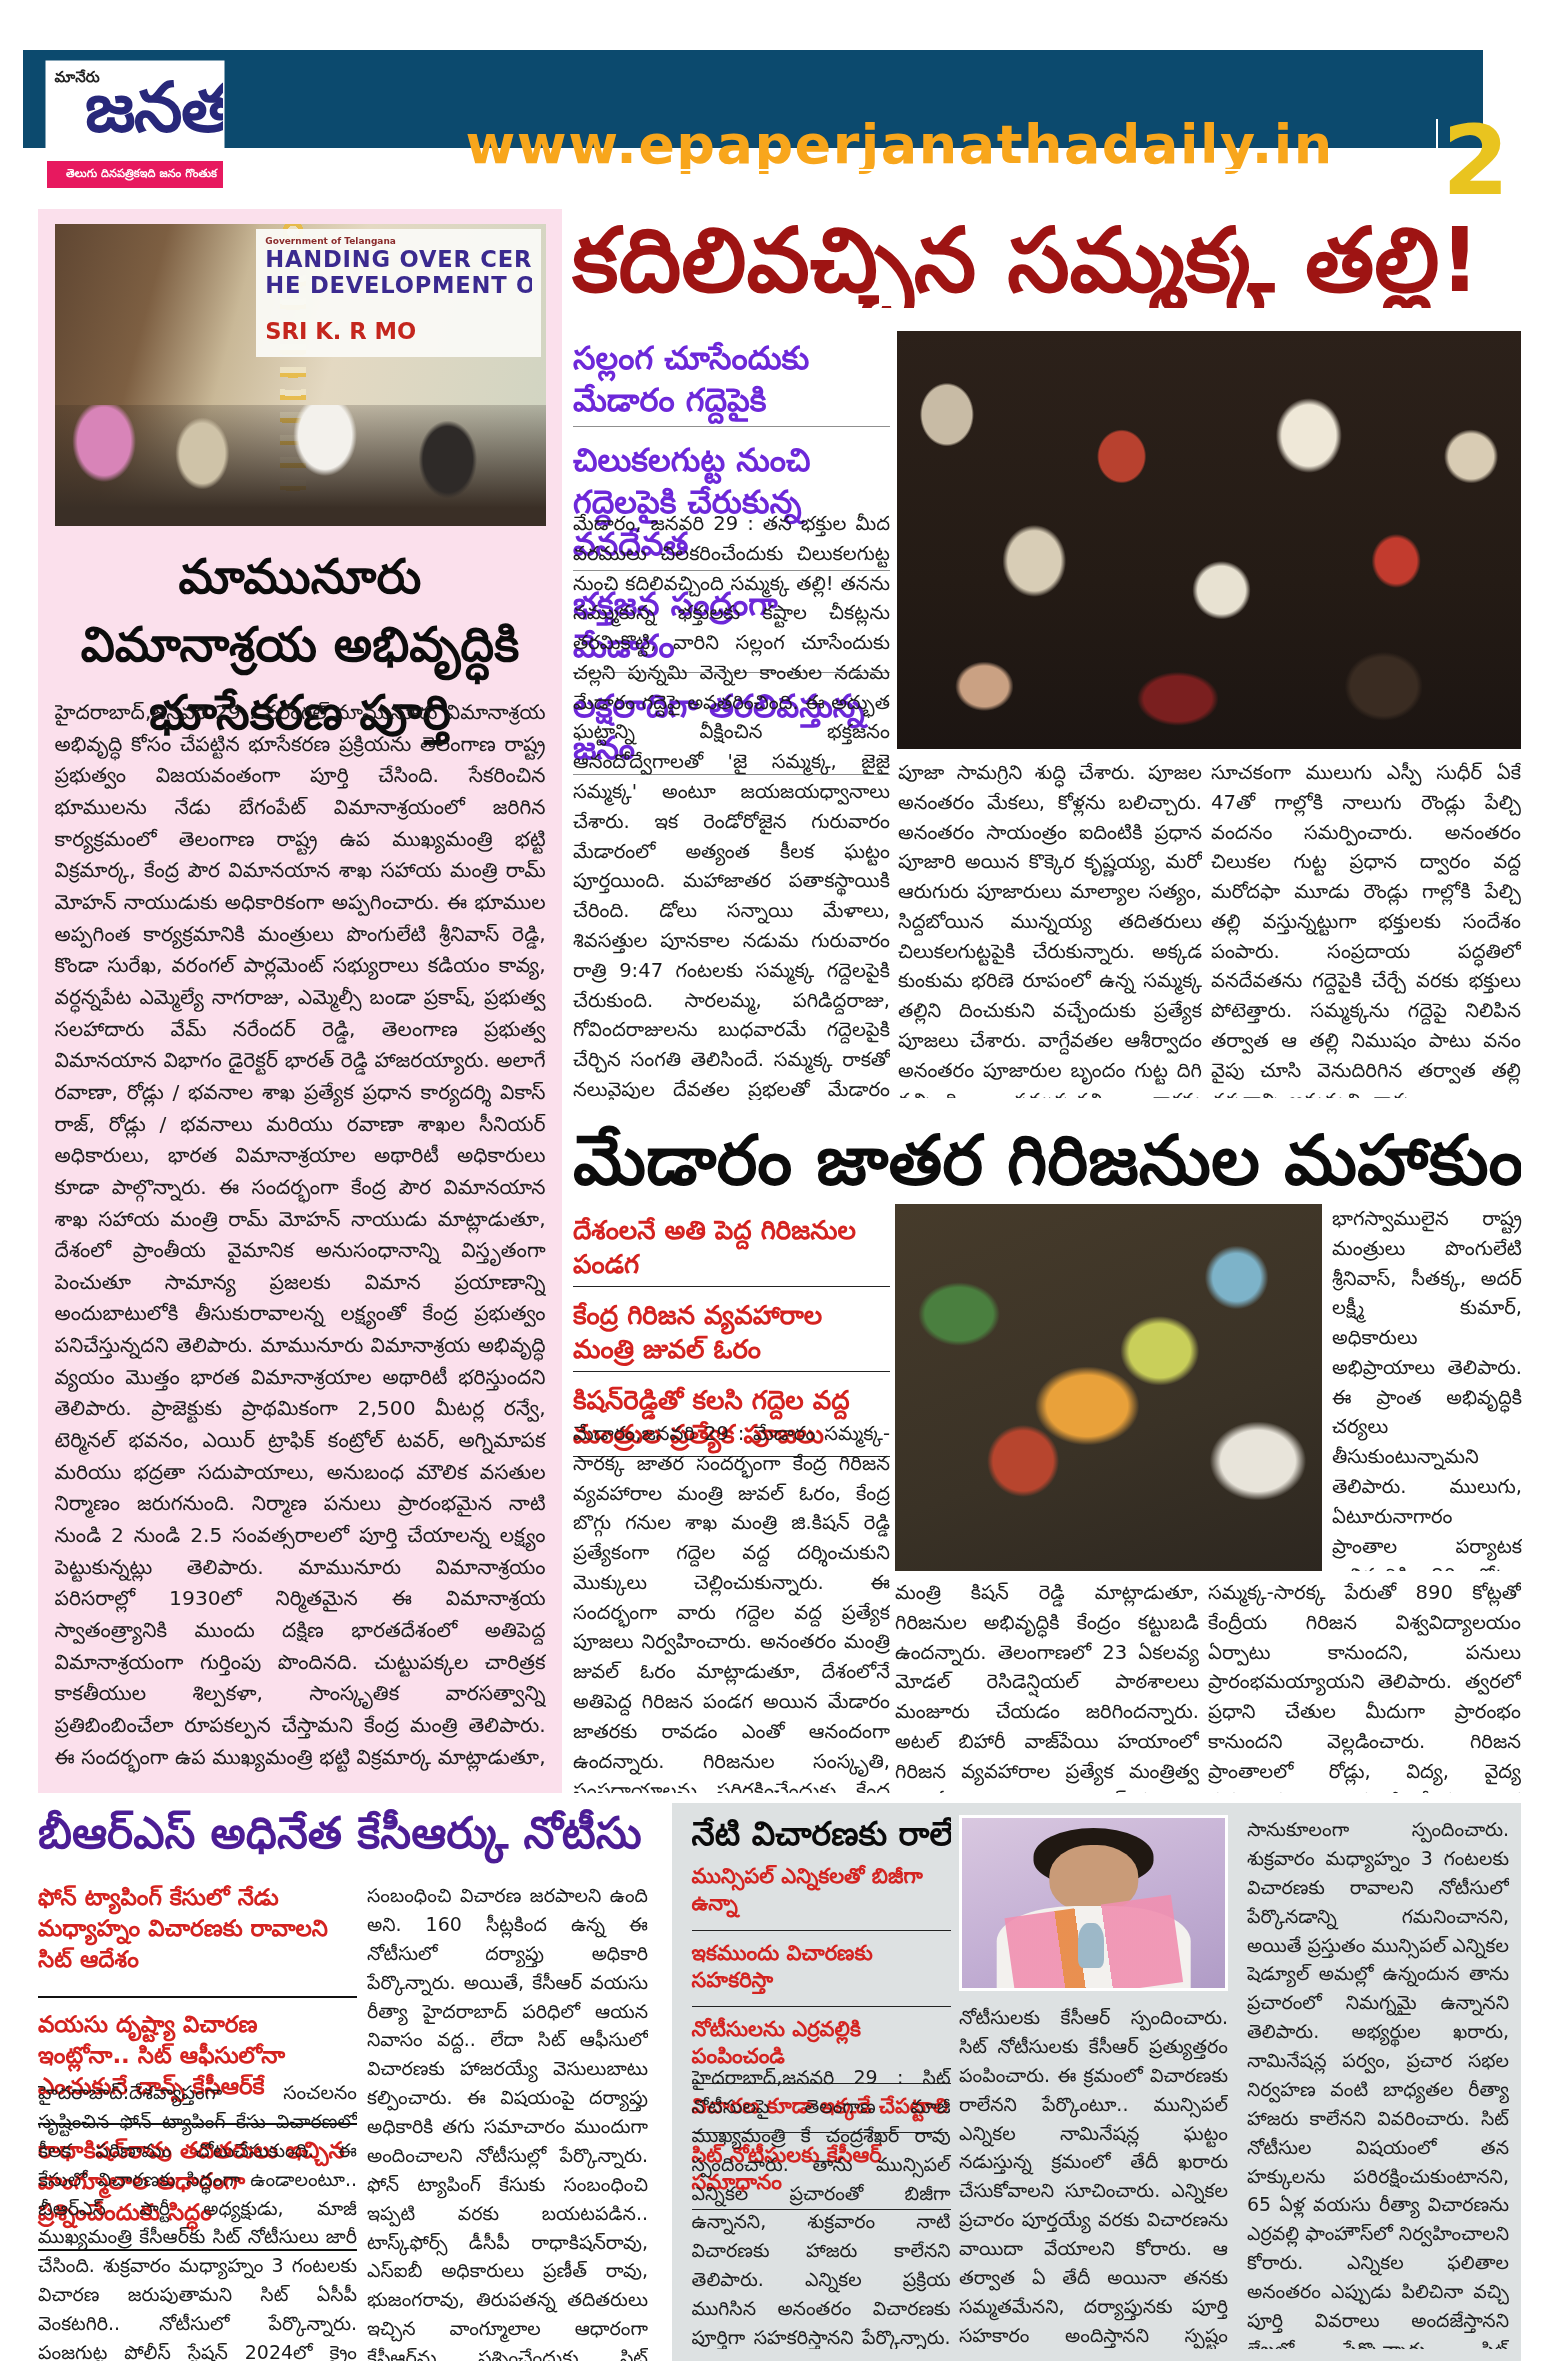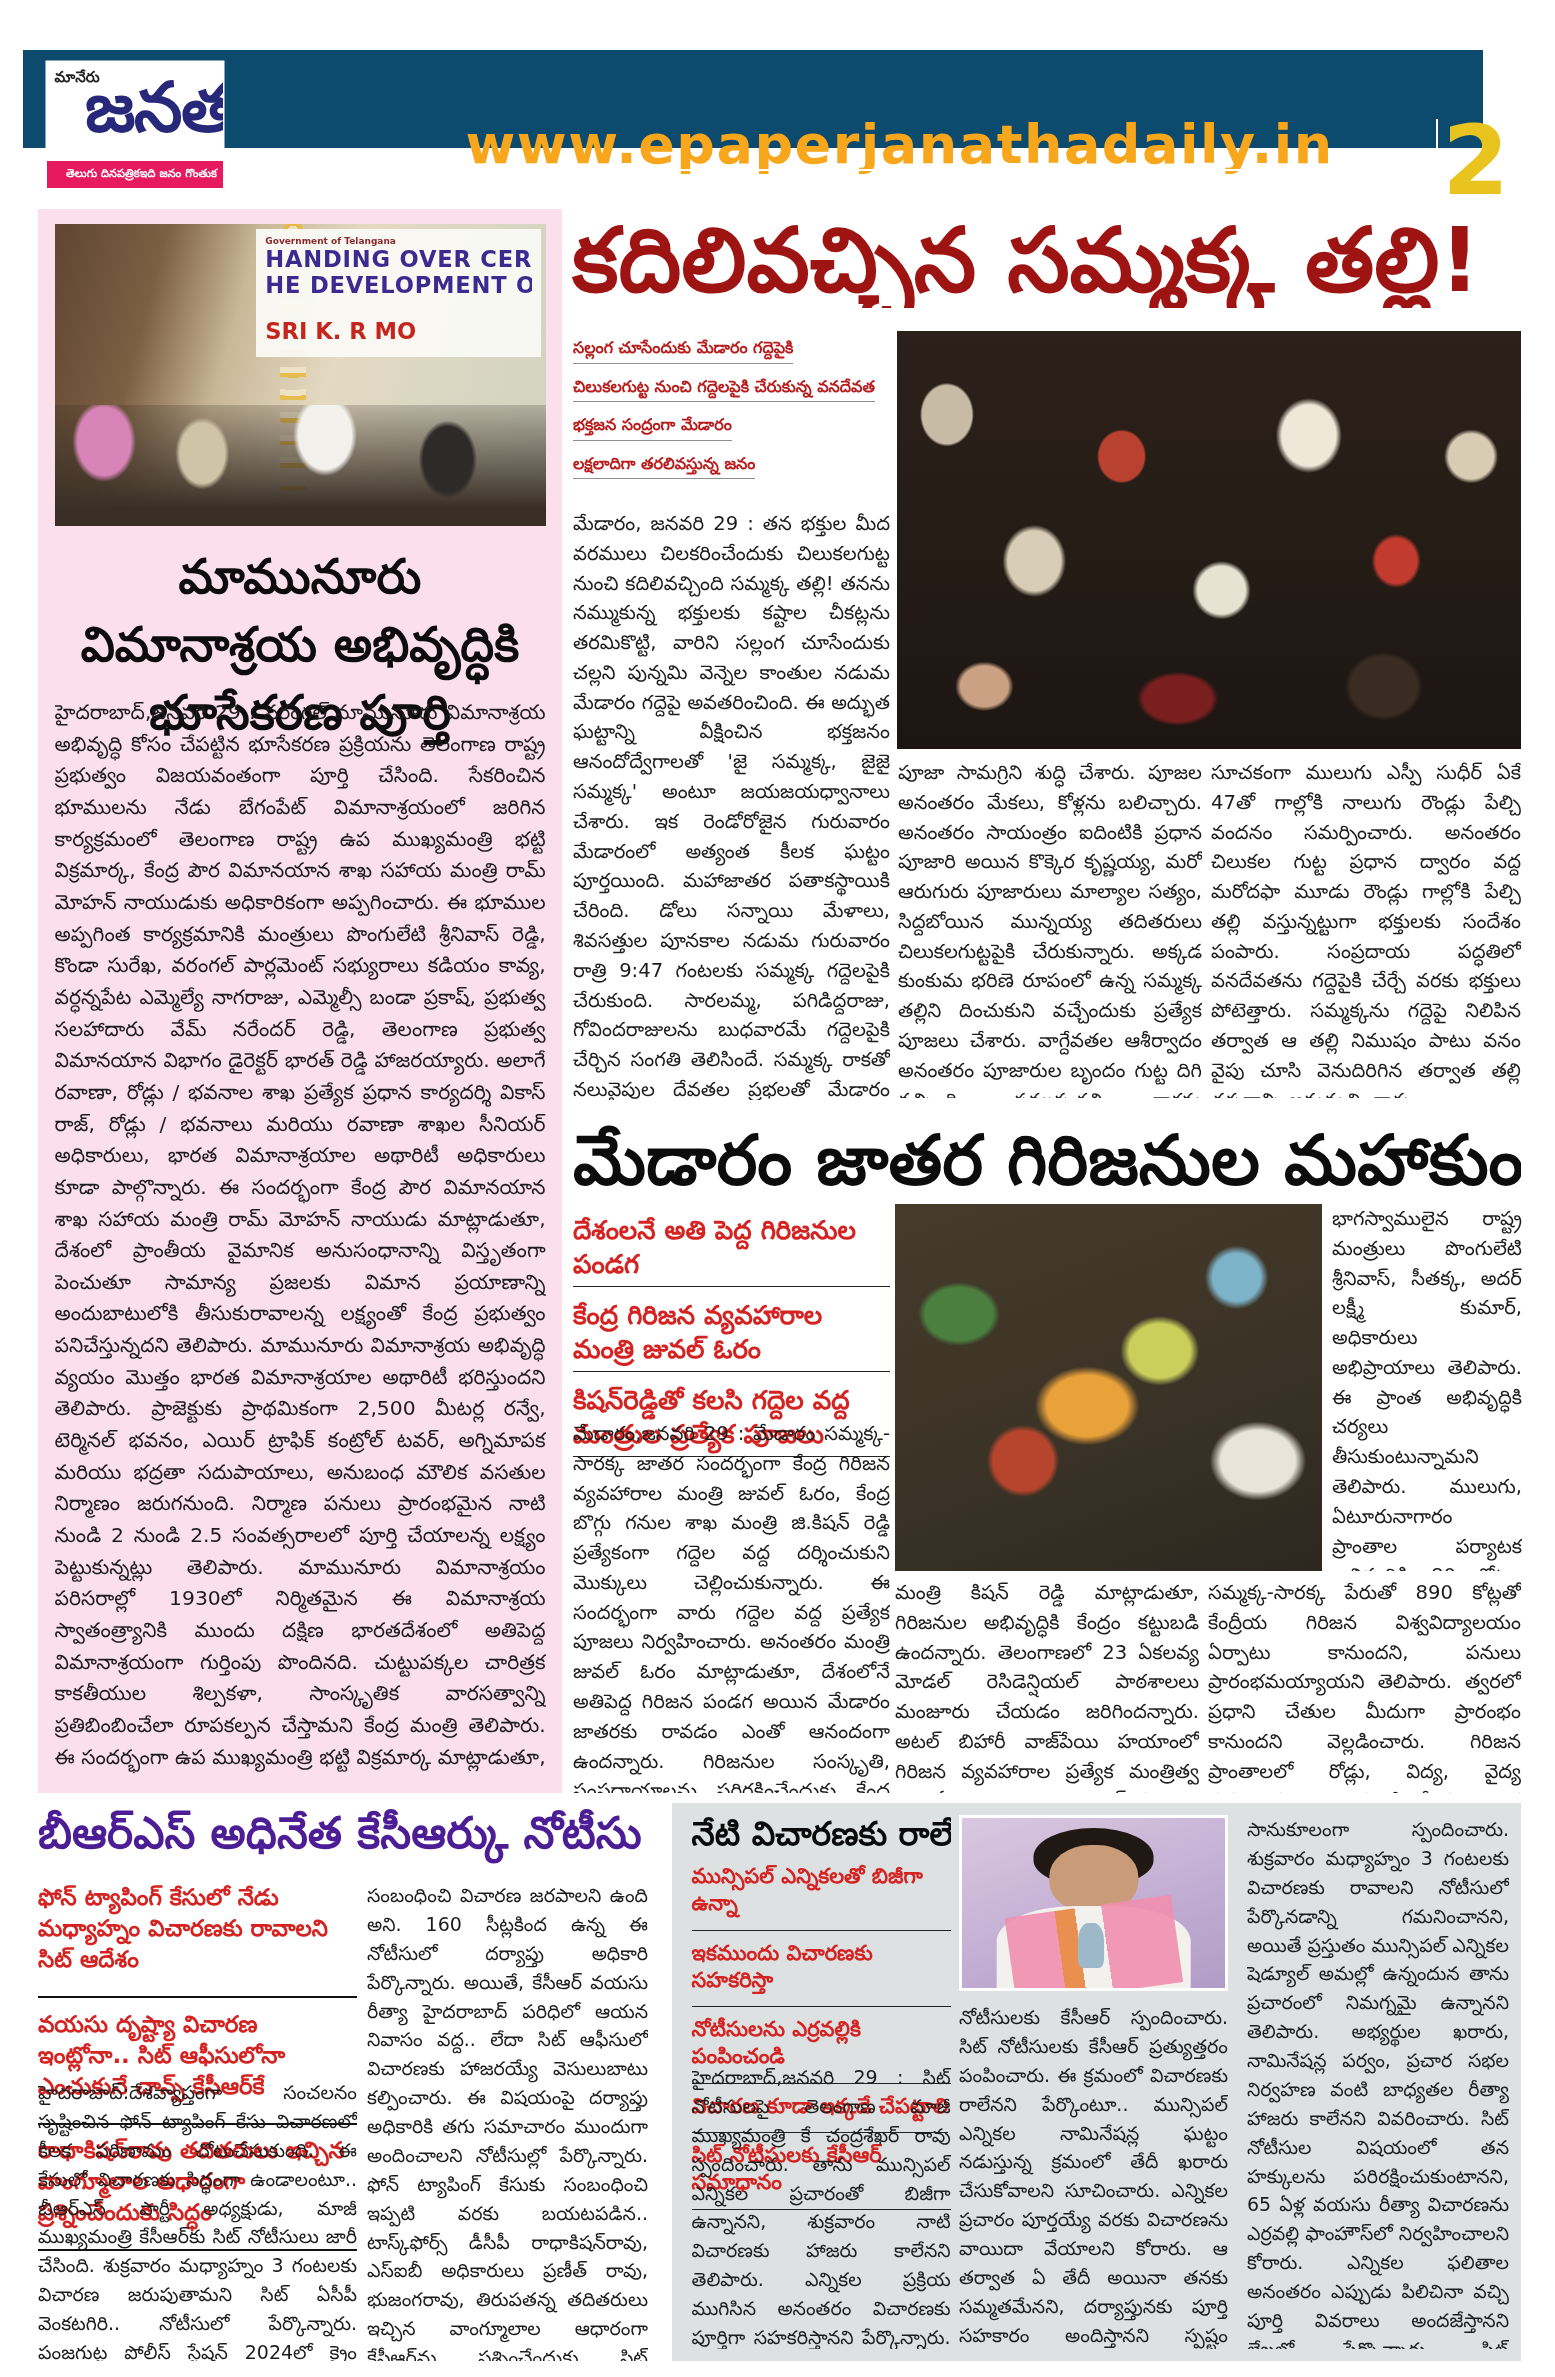--- a/index.html
+++ b/index.html
@@ -17,21 +17,21 @@
   .logo-ribbon span { color:#fff; font-size:11.3px; font-weight:700; white-space:nowrap; }
   .site-url { position:absolute; left:354px; top:63px; width:1046px; text-align:center; font-size:54px; font-weight:600; color:#f8a61c; letter-spacing:1.5px; white-space:nowrap; }
   .header-hline { position:absolute; left:226px; top:119px; width:1185px; height:2.3px; background:#ffffff; }
   .header-date { position:absolute; left:1001px; top:126px; width:399px; text-align:right; font-size:32px; font-weight:700; color:#ffffff; white-space:nowrap; }
   .header-vline { position:absolute; left:1413px; top:69px; width:2.3px; height:92px; background:#ffffff; }
   .page-number { position:absolute; left:1419px; top:50px; width:68px; height:123px; font-size:96px; font-weight:800; color:#e9c41f; text-align:center; line-height:123px; }
 
   
   .main-headline { position:absolute; left:572px; top:212px; width:949px; font-size:89px; font-weight:800; color:#9e1413; line-height:1.08; white-space:nowrap; overflow:hidden; }
   .lead-subheads { position:absolute; left:573px; top:337px; width:317px; }
-  .lead-subhead { display:inline-block; font-size:16px; font-weight:800; color:#b91c1c; line-height:1.32; padding-bottom:4.5px; border-bottom:1.5px solid #8f8f8f; margin-bottom:12px; }
+  .lead-subhead { display:inline-block; font-size:32px; font-weight:800; color:#6d28d9; line-height:1.32; padding-bottom:4.5px; border-bottom:1.5px solid #8f8f8f; margin-bottom:12px; }
   .bodytext { font-size:19.6px; line-height:1.52; text-align:justify; color:#1c1c1c; overflow:hidden; }
   .lead-col1 { position:absolute; left:573px; top:509px; width:317px; height:591px; }
   .lead-col2 { position:absolute; left:898px; top:758px; width:304px; height:340px; }
   .lead-col3 { position:absolute; left:1211px; top:758px; width:310px; height:340px; }
 
   .crowd-photo { position:absolute; left:897px; top:331px; width:624px; height:418px; overflow:hidden;
     background:
       radial-gradient(45px 53px at 8% 20%, #c8bba5 0 55%, transparent 60%),
       radial-gradient(53px 60px at 22% 55%, #d8cdb6 0 50%, transparent 60%),
       radial-gradient(41px 45px at 36% 30%, #b8412f 0 55%, transparent 60%),

